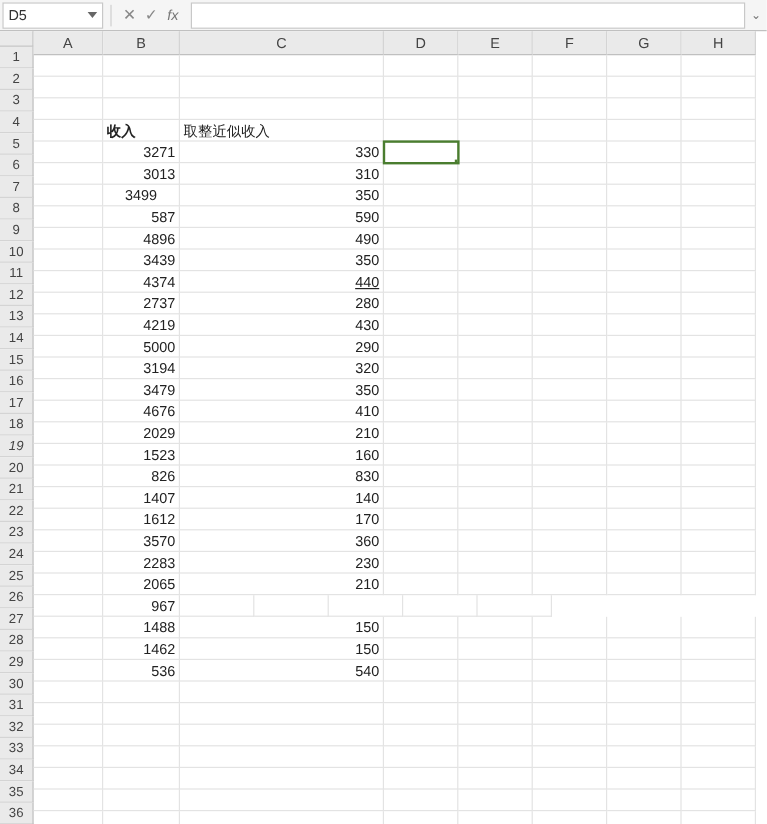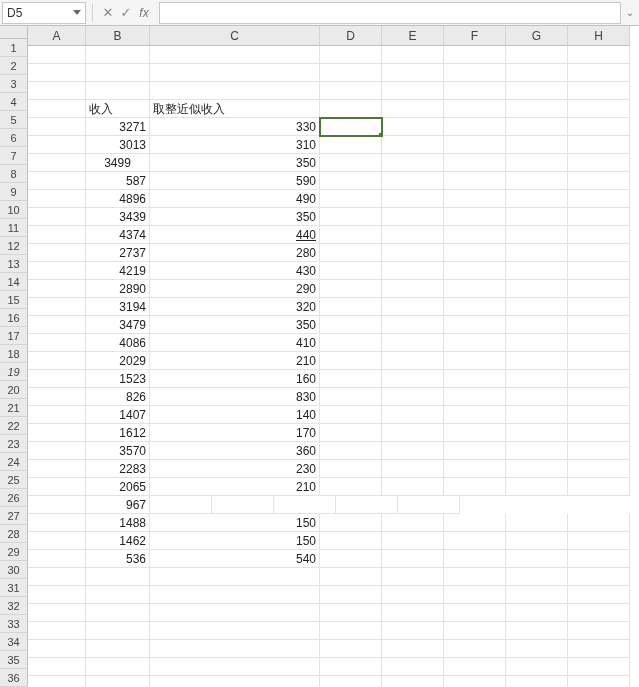--- a/index.html
+++ b/index.html
@@ -239,21 +239,21 @@
           <div class="cell txt" style="width: 64px;"></div>
           <div class="cell txt" style="width: 170px;"></div>
           <div class="cell txt" style="width: 62px;"></div>
           <div class="cell txt" style="width: 62px;"></div>
           <div class="cell txt" style="width: 62px;"></div>
           <div class="cell txt" style="width: 62px;"></div>
           <div class="cell txt" style="width: 62px;"></div>
         </div>
         <div class="row">
           <div class="cell txt" style="width: 58px;"></div>
-          <div class="cell txt" style="width: 64px;">收入</div>
+          <div class="cell txt" style="width: 64px; font-weight: bold;">收入</div>
           <div class="cell txt" style="width: 170px;">取整近似收入</div>
           <div class="cell txt" style="width: 62px;"></div>
           <div class="cell txt" style="width: 62px;"></div>
           <div class="cell txt" style="width: 62px;"></div>
           <div class="cell txt" style="width: 62px;"></div>
           <div class="cell txt" style="width: 62px;"></div>
         </div>
         <div class="row">
           <div class="cell txt" style="width: 58px;"></div>
           <div class="cell num" style="width: 64px;">3271</div>
@@ -339,21 +339,21 @@
           <div class="cell num" style="width: 64px;">4219</div>
           <div class="cell num" style="width: 170px;">430</div>
           <div class="cell txt" style="width: 62px;"></div>
           <div class="cell txt" style="width: 62px;"></div>
           <div class="cell txt" style="width: 62px;"></div>
           <div class="cell txt" style="width: 62px;"></div>
           <div class="cell txt" style="width: 62px;"></div>
         </div>
         <div class="row">
           <div class="cell txt" style="width: 58px;"></div>
-          <div class="cell num" style="width: 64px;">2890</div>
+          <div class="cell num" style="width: 64px;">5000</div>
           <div class="cell num" style="width: 170px;">290</div>
           <div class="cell txt" style="width: 62px;"></div>
           <div class="cell txt" style="width: 62px;"></div>
           <div class="cell txt" style="width: 62px;"></div>
           <div class="cell txt" style="width: 62px;"></div>
           <div class="cell txt" style="width: 62px;"></div>
         </div>
         <div class="row">
           <div class="cell txt" style="width: 58px;"></div>
           <div class="cell num" style="width: 64px;">3194</div>
@@ -369,21 +369,21 @@
           <div class="cell num" style="width: 64px;">3479</div>
           <div class="cell num" style="width: 170px;">350</div>
           <div class="cell txt" style="width: 62px;"></div>
           <div class="cell txt" style="width: 62px;"></div>
           <div class="cell txt" style="width: 62px;"></div>
           <div class="cell txt" style="width: 62px;"></div>
           <div class="cell txt" style="width: 62px;"></div>
         </div>
         <div class="row">
           <div class="cell txt" style="width: 58px;"></div>
-          <div class="cell num" style="width: 64px;">4086</div>
+          <div class="cell num" style="width: 64px;">4676</div>
           <div class="cell num" style="width: 170px;">410</div>
           <div class="cell txt" style="width: 62px;"></div>
           <div class="cell txt" style="width: 62px;"></div>
           <div class="cell txt" style="width: 62px;"></div>
           <div class="cell txt" style="width: 62px;"></div>
           <div class="cell txt" style="width: 62px;"></div>
         </div>
         <div class="row">
           <div class="cell txt" style="width: 58px;"></div>
           <div class="cell num" style="width: 64px;">2029</div>

